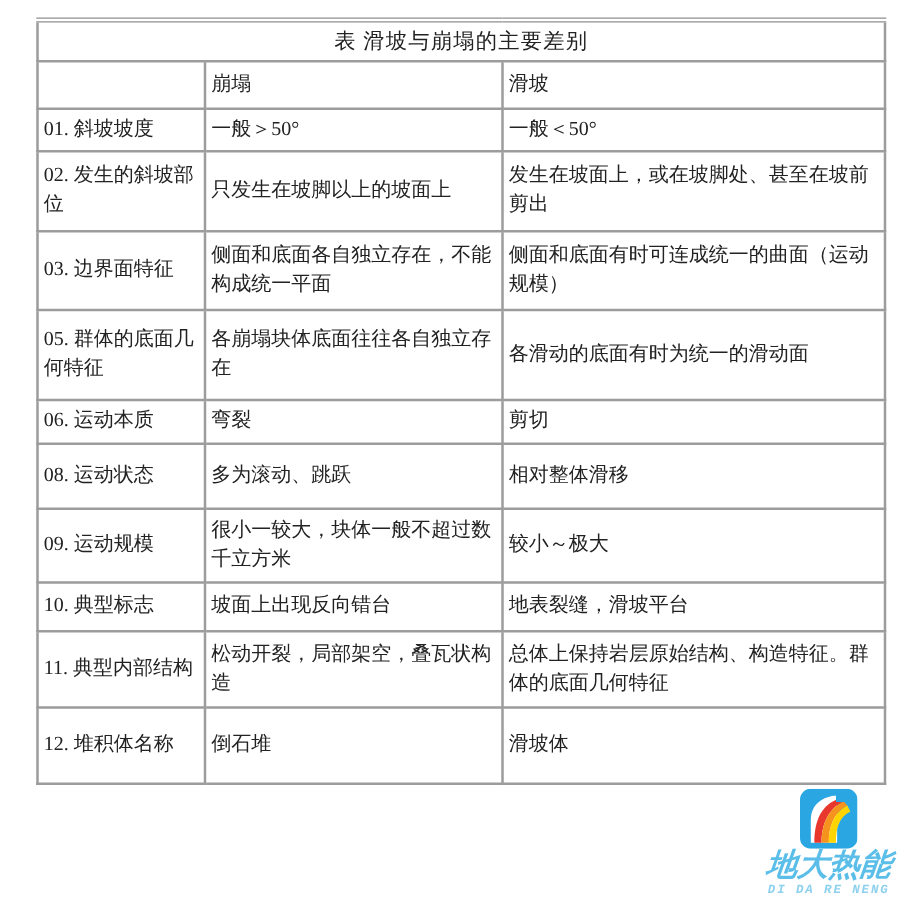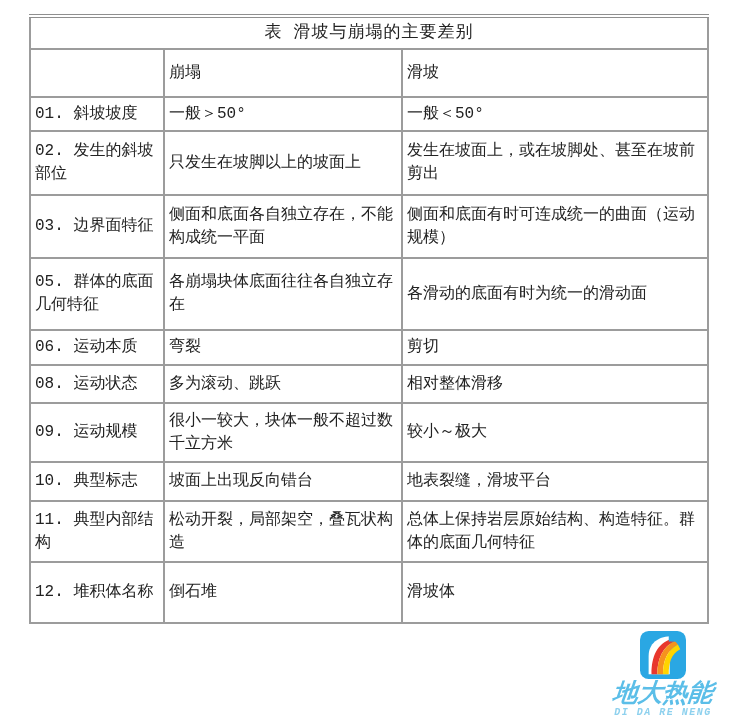--- a/index.html
+++ b/index.html
@@ -17,21 +17,21 @@
   table.diff-table {
     position: absolute;
     left: 29px;
     top: 14px;
     width: 678px;
     border-collapse: collapse;
     table-layout: fixed;
     background: transparent;
     z-index: 2;
   }
-  table.diff-table { border: 2px solid #8f8f8f; border-top: 4px double #8f8f8f; font-family: Liberation Mono, monospace; }
+  table.diff-table { border: 2px solid #8f8f8f; border-top: 4px double #8f8f8f; }
   .diff-table td {
     border: 2px solid #9c9c9c;
     padding: 2px 4px;
     font-size: 16px;
     color: #222222;
     line-height: 1.42;
     vertical-align: middle;
     word-break: break-all;
   }
   .diff-table td.title-cell {
@@ -93,21 +93,21 @@
 <table class="diff-table">
   <colgroup>
     <col style="width:134px">
     <col style="width:238px">
     <col style="width:306px">
   </colgroup>
   <tbody>
     <tr style="height:33px">
       <td class="title-cell" colspan="3">表 滑坡与崩塌的主要差别</td>
     </tr>
-    <tr style="height:48px">
+    <tr style="height:38px">
       <td></td>
       <td>崩塌</td>
       <td>滑坡</td>
     </tr>
     <tr style="height:34px">
       <td>01.  斜坡坡度</td>
       <td>一般＞50°</td>
       <td>一般＜50°</td>
     </tr>
     <tr style="height:64px">
@@ -123,21 +123,21 @@
     <tr style="height:72px">
       <td>05.  群体的底面几何特征</td>
       <td>各崩塌块体底面往往各自独立存在</td>
       <td>各滑动的底面有时为统一的滑动面</td>
     </tr>
     <tr style="height:35px">
       <td>06.  运动本质</td>
       <td>弯裂</td>
       <td>剪切</td>
     </tr>
-    <tr style="height:38px">
+    <tr style="height:52px">
       <td>08.  运动状态</td>
       <td>多为滚动、跳跃</td>
       <td>相对整体滑移</td>
     </tr>
     <tr style="height:59px">
       <td>09.  运动规模</td>
       <td>很小一较大，块体一般不超过数千立方米</td>
       <td>较小～极大</td>
     </tr>
     <tr style="height:39px">

